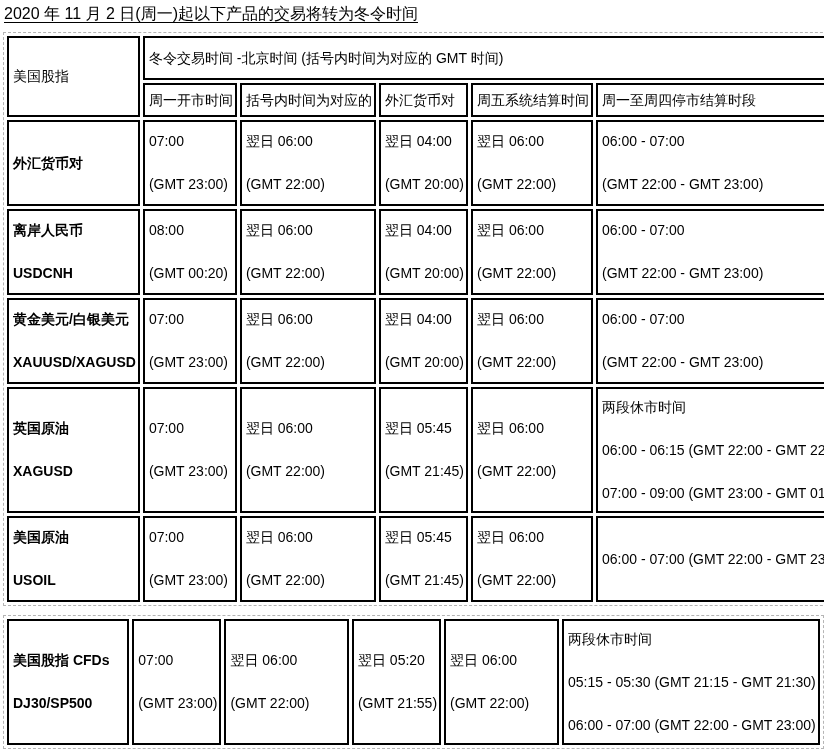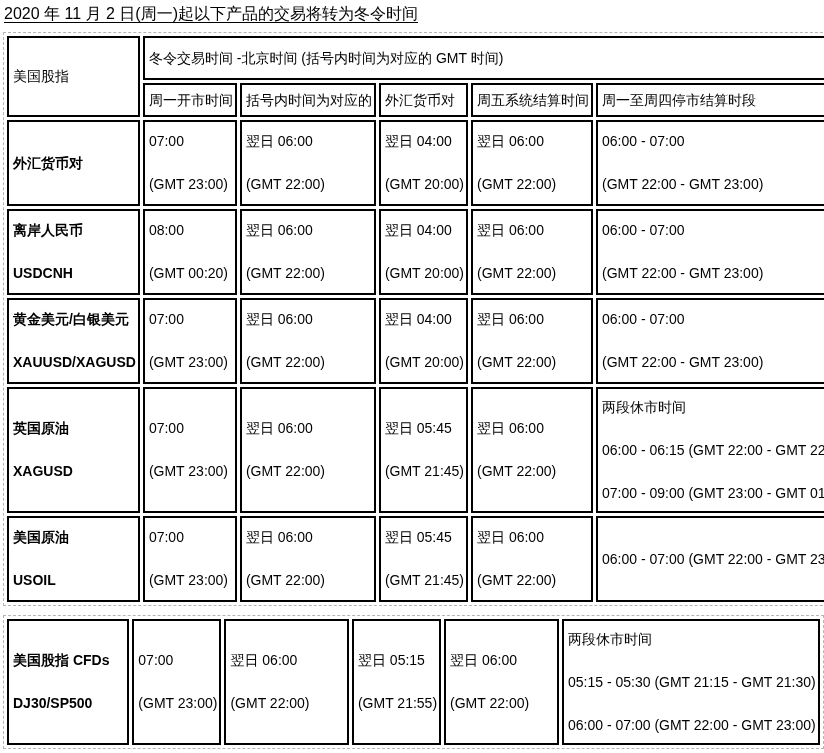--- a/index.html
+++ b/index.html
@@ -237,21 +237,21 @@
     </td>
     <td>
       <div class="ln">07:00</div>
       <div class="ln">(GMT 23:00)</div>
     </td>
     <td>
       <div class="ln">翌日 06:00</div>
       <div class="ln">(GMT 22:00)</div>
     </td>
     <td>
-      <div class="ln">翌日 05:15</div>
+      <div class="ln">翌日 05:20</div>
       <div class="ln">(GMT 21:55)</div>
     </td>
     <td>
       <div class="ln">翌日 06:00</div>
       <div class="ln">(GMT 22:00)</div>
     </td>
     <td>
       <div class="ln">两段休市时间</div>
       <div class="ln">05:15 - 05:30 (GMT 21:15 - GMT 21:30)</div>
       <div class="ln">06:00 - 07:00 (GMT 22:00 - GMT 23:00)</div>

